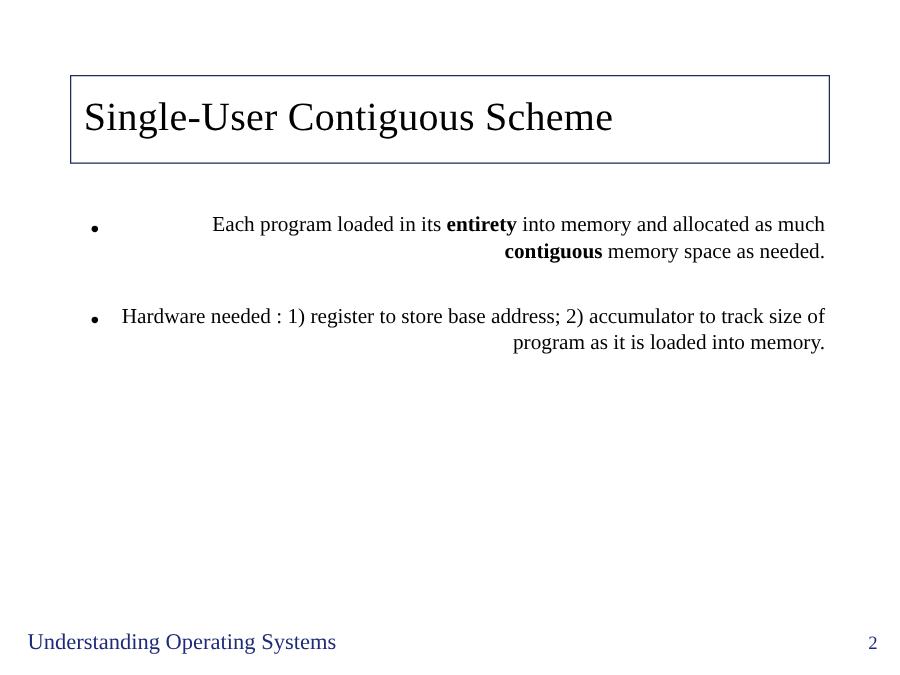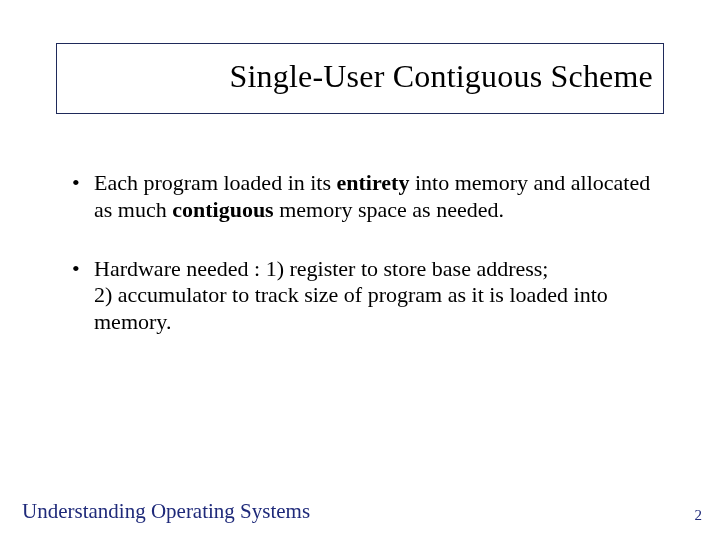--- a/index.html
+++ b/index.html
@@ -15,68 +15,69 @@
     }
     .slide {
       position: relative;
       width: 720px;
       height: 540px;
       box-sizing: border-box;
     }
     .title-box {
       position: absolute;
       left: 56px;
-      top: 43px;
+      top: 60px;
       width: 608px;
       border: 1.5px solid #1f2a5a;
       box-sizing: border-box;
       padding: 14px 10px 18px 10px;
-      text-align: right;
+      text-align: left;
     }
     .title-text {
       font-size: 32px;
       font-weight: normal;
       letter-spacing: 0.2px;
     }
     .body {
       position: absolute;
       left: 70px;
       top: 170px;
       width: 590px;
     }
     ul.bullets {
       list-style: none;
       margin: 0;
       padding: 0;
     }
     ul.bullets > li {
       position: relative;
       padding-left: 24px;
-      font-size: 22px;
+      font-size: 17px;
       line-height: 1.22;
       margin-bottom: 32px;
+      text-align: right;
     }
     ul.bullets > li::before {
       content: "•";
       position: absolute;
       left: 2px;
       top: 0;
       font-size: 22px;
     }
     ul.bullets > li:last-child {
       margin-bottom: 0;
       margin-top: 12px;
     }
     .b { font-weight: bold; }
     .footer-left {
       position: absolute;
       left: 22px;
       bottom: 16px;
       color: #1f2a7a;
-      font-size: 21px;
+      font-size: 18px;
       font-family: Liberation Serif, serif;
     }
     .footer-right {
       position: absolute;
       right: 18px;
       bottom: 16px;
       color: #1f2a7a;
       font-size: 15px;
     }
   </style>

